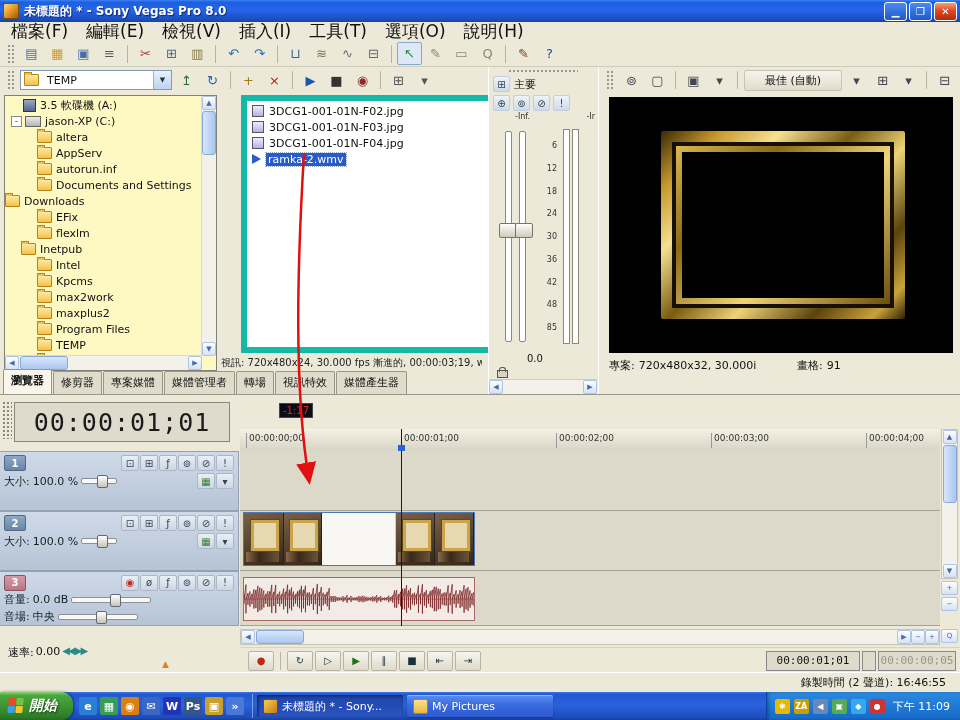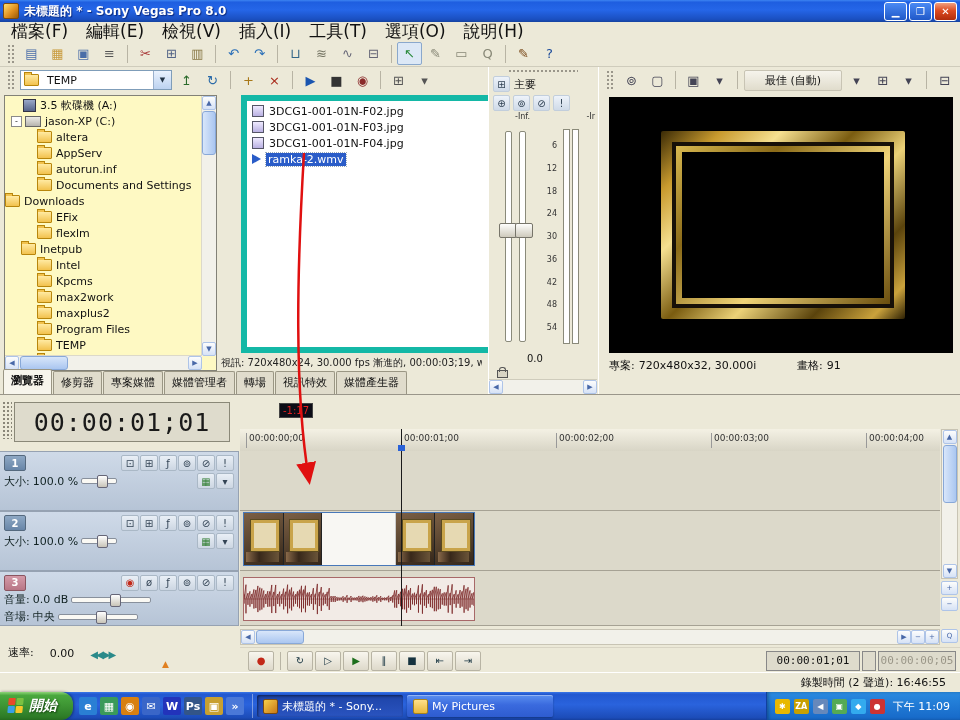--- a/index.html
+++ b/index.html
@@ -141,21 +141,21 @@
     font-weight:bold;color:#fff;background:linear-gradient(180deg,#8ea8c4,#6886a8);border:1px solid #55697e;
     border-radius:2px;flex:0 0 auto;}
   .tnum.audio{background:linear-gradient(180deg,#d49aa8,#b87686);border-color:#8a5560;}
   .th-icons{margin-left:auto;display:flex;gap:1px;padding-right:2px;}
   .th-icon{width:16px;height:14px;font-size:10px;display:flex;align-items:center;justify-content:center;
     color:#345;border:1px solid #aab8c6;border-radius:2px;background:linear-gradient(180deg,#e9eff6,#ccd6e2);flex:0 0 auto;}
   .slider{position:relative;width:34px;height:4px;background:#faf9f4;border:1px solid #88909c;border-radius:2px;flex:0 0 auto;}
   .slider.wide{width:78px;}
   .slider .knob{position:absolute;top:-4px;left:45%;width:9px;height:11px;
     background:linear-gradient(180deg,#fff,#c8c4b8);border:1px solid #667;border-radius:2px;}
-  .rate-row{position:absolute;left:8px;top:250px;display:flex;align-items:flex-end;gap:16px;font-size:11px;}
+  .rate-row{position:absolute;left:8px;top:250px;display:flex;align-items:flex-start;gap:2px;font-size:11px;}
   .rate-arrows{color:#2a8a8a;letter-spacing:-2px;font-size:10px;}
   .rate-marker{position:absolute;left:162px;top:264px;color:#e08020;font-size:9px;}
   .tl-right{position:absolute;left:240px;top:0;width:700px;height:278px;}
   .marker-bar{position:absolute;left:0;top:0;width:100%;height:34px;background:#ece9d8;border-bottom:1px solid #ccc8b8;}
   .tl-tooltip{position:absolute;left:39px;top:8px;height:13px;line-height:13px;padding:0 3px;
     background:#0c0c16;color:#e02020;font-size:10px;border:1px solid #444;}
   .ruler{position:absolute;left:0;top:34px;width:100%;height:22px;
     background:linear-gradient(180deg,#f4f1e4,#d8d5c6);border-bottom:1px solid #8a8878;}
   .ruler-label{position:absolute;top:4px;font-size:9px;color:#333;border-left:1px solid #999;
     padding-left:2px;height:15px;white-space:nowrap;}
@@ -444,21 +444,21 @@
       <div class="fhandle h2"></div>
       <div class="scale-col" id="scale-col">
           <div class="scale-num">6</div>
           <div class="scale-num">12</div>
           <div class="scale-num">18</div>
           <div class="scale-num">24</div>
           <div class="scale-num">30</div>
           <div class="scale-num">36</div>
           <div class="scale-num">42</div>
           <div class="scale-num">48</div>
-          <div class="scale-num">54</div>
+          <div class="scale-num">85</div>
         </div>
       <div class="meter m1"></div>
       <div class="meter m2"></div>
     </div>
     <div class="mx-readout">0.0</div>
     <div class="lock-icon"></div>
     <div class="mx-hscroll">
       <span class="sb-btn">◀</span>
       <span class="sb-btn">▶</span>
     </div>

